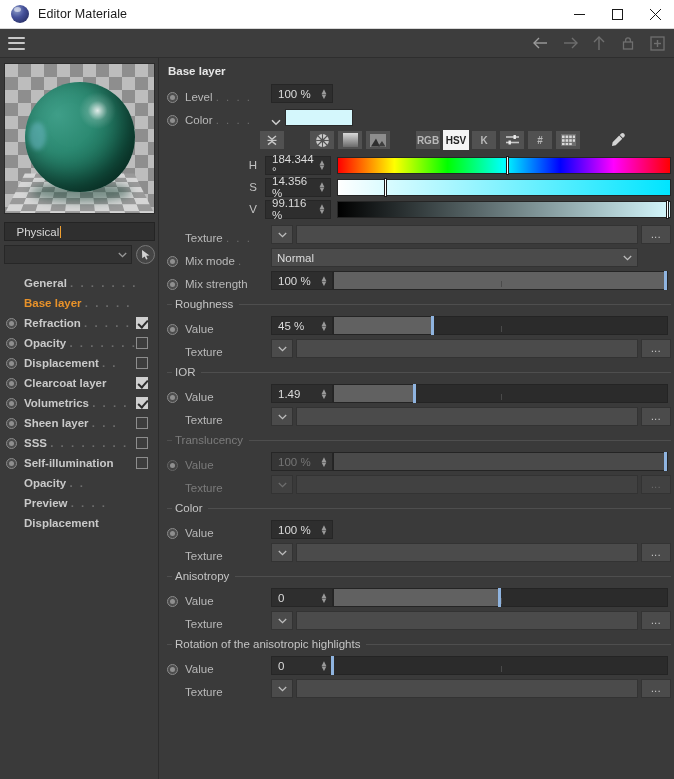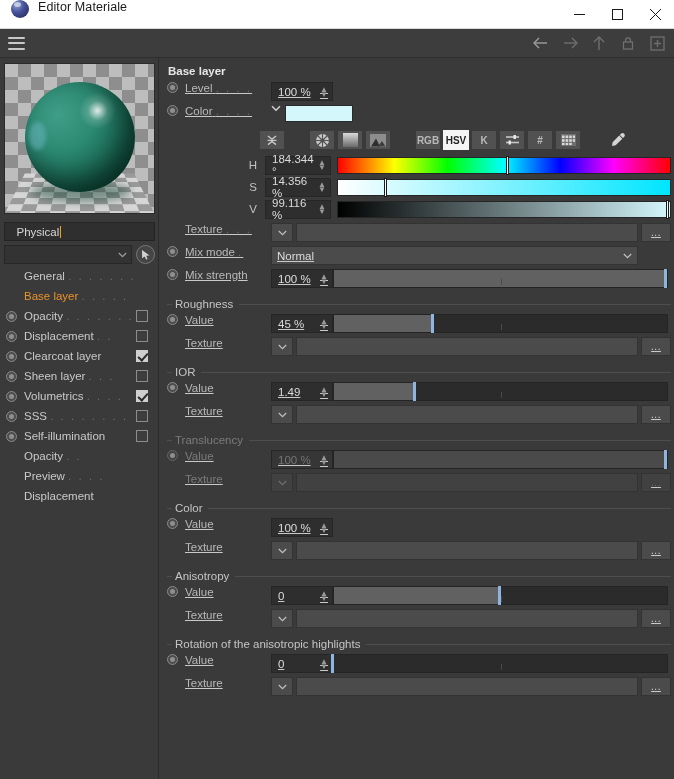--- a/index.html
+++ b/index.html
@@ -5,21 +5,21 @@
   * { box-sizing: border-box; margin: 0; padding: 0; }
   html, body {
     width: 674px; height: 779px;
     font-family: "Liberation Sans", sans-serif;
     background: #3a3a3a; overflow: hidden;
   }
   body { display: flex; flex-direction: column; }
 
   
   .titlebar {
-    height: 29px; background: #ffffff; display: flex; align-items: flex-start;
+    height: 29px; background: #ffffff; display: flex; align-items: center;
     flex: 0 0 29px; border-bottom: 1px solid #d8d8d8;
   }
   .tb-icon { width: 18px; height: 18px; margin-left: 11px; margin-right: 9px;
     border-radius: 50%;
     background: radial-gradient(circle at 32% 28%, #8e9ec9 0%, #45519a 42%, #1d2250 100%);
     position: relative; flex: 0 0 18px;}
   .tb-icon::after{content:"";position:absolute;left:3px;top:2px;width:7px;height:5px;
     border-radius:50%;background:rgba(255,255,255,.55);}
   .tb-title { font-size: 12.5px; color: #1a1a1a; letter-spacing: .1px; flex: 1; }
   .tb-btns { display: flex; height: 29px; }
@@ -68,41 +68,41 @@
   .name-field { width: 151px; height: 19px; margin: 8px auto 0 auto;
     background: #2f2f2f; border: 1px solid #242424; color: #d8d8d8;
     font-size: 11.5px; display: flex; align-items: center; padding-left: 12px; }
   .caret { width:1px; height: 12px; background: #f0a030; margin-left:1px; }
   .row2 { width: 151px; margin: 4px auto 0 auto; display: flex; align-items: center; gap: 4px; }
   .combo { flex: 1; height: 19px; background: #333333; border: 1px solid #272727;
     display: flex; align-items: center; justify-content: flex-end; padding-right: 4px; }
   .picker-btn { width: 19px; height: 19px; border-radius: 50%; border: 1px solid #777;
     background: #454545; display: flex; align-items: center; justify-content: center; }
 
-  .navlist { margin-top: 2px; }
+  .navlist { margin-top: 9px; font-weight: bold; }
   .nav-row { height: 20px; display: flex; align-items: center; padding-left: 6px; font-size: 11.5px; }
   .radio { width: 11px; height: 11px; border-radius: 50%; border: 1px solid #8a8a8a;
     background: #4c4c4c; flex: 0 0 11px; position: relative; }
   .radio::after { content:""; position:absolute; left:2px; top:2px; width:5px; height:5px;
     border-radius:50%; background:#8f8f8f; }
   .nav-spacer { width: 11px; flex: 0 0 11px; }
   .nav-lbl { margin-left: 7px; color: #c9c9c9; flex: 1; white-space: nowrap; overflow:hidden; }
   .nav-lbl.sel { color: #e8922a; }
   .chk { width: 12px; height: 12px; border: 1px solid #8d8d8d; background: #3d3d3d;
     margin-right: 10px; flex: 0 0 12px; position: relative; }
   .chk.on { background: #cfcfcf; border-color:#cfcfcf; }
   .chk.on::after { content:""; position:absolute; left:3px; top:0px; width:4px; height:8px;
     border:solid #2a2a2a; border-width: 0 2px 2px 0; transform: rotate(42deg); }
 
   
   .main { flex: 1; background: #3a3a3a; padding: 6px 3px 0 8px; overflow: hidden;
     font-size: 11.5px; color: #c9c9c9; }
   .sec-title { font-weight: bold; color: #e6e6e6; font-size: 11.5px; margin: 1px 0 5px 1px; }
 
-  .r { display: flex; align-items: flex-start; height: 21px; margin-bottom: 2px; text-decoration: underline; }
+  .r { display: flex; align-items: flex-end; height: 21px; margin-bottom: 2px; }
   .lbl { color: #b9b9b9; white-space: nowrap; }
   .lbl.dim { color: #7b7b7b; }
   .lbl-w { width: 86px; flex: 0 0 86px; margin-left: 7px; overflow: hidden;
     white-space: nowrap; }
   .dots { color: #6e6e6e; letter-spacing: 2px; }
 
   .numfield { height: 19px; background: #2e2e2e; border: 1px solid #262626;
     display: flex; align-items: center; color: #dcdcdc; padding-left: 6px;
     font-size: 11.5px; position: relative; }
   .numfield.dim { color: #757575; background:#363636; }
@@ -256,20 +256,25 @@
       <div class="nav-row">
         <div class="nav-spacer"></div>
         <div class="nav-lbl"><span>General</span> <span class="dots">. . . . . . .</span></div>
       </div>
 
       <div class="nav-row">
         <div class="nav-spacer"></div>
         <div class="nav-lbl sel"><span>Base layer</span> <span class="dots">. . . . .</span></div>
       </div>
 
+      <div class="nav-row">
+        <div class="radio"></div>
+        <div class="nav-lbl"><span>Refraction</span> <span class="dots">. . . . .</span></div>
+        <div class="chk on"></div>
+      </div>
 
       <div class="nav-row">
         <div class="radio"></div>
         <div class="nav-lbl"><span>Opacity</span> <span class="dots">. . . . . . .</span></div>
         <div class="chk"></div>
       </div>
 
       <div class="nav-row">
         <div class="radio"></div>
         <div class="nav-lbl"><span>Displacement</span> <span class="dots">. .</span></div>
@@ -277,28 +282,28 @@
       </div>
 
       <div class="nav-row">
         <div class="radio"></div>
         <div class="nav-lbl"><span>Clearcoat layer</span> <span class="dots"></span></div>
         <div class="chk on"></div>
       </div>
 
       <div class="nav-row">
         <div class="radio"></div>
+        <div class="nav-lbl"><span>Volumetrics</span> <span class="dots">. . . .</span></div>
+        <div class="chk on"></div>
+      </div>
+
+      <div class="nav-row">
+        <div class="radio"></div>
         <div class="nav-lbl"><span>Sheen layer</span> <span class="dots">. . .</span></div>
         <div class="chk"></div>
-      </div>
-
-      <div class="nav-row">
-        <div class="radio"></div>
-        <div class="nav-lbl"><span>Volumetrics</span> <span class="dots">. . . .</span></div>
-        <div class="chk on"></div>
       </div>
 
       <div class="nav-row">
         <div class="radio"></div>
         <div class="nav-lbl"><span>SSS</span> <span class="dots">. . . . . . . .</span></div>
         <div class="chk"></div>
       </div>
 
       <div class="nav-row">
         <div class="radio"></div>

